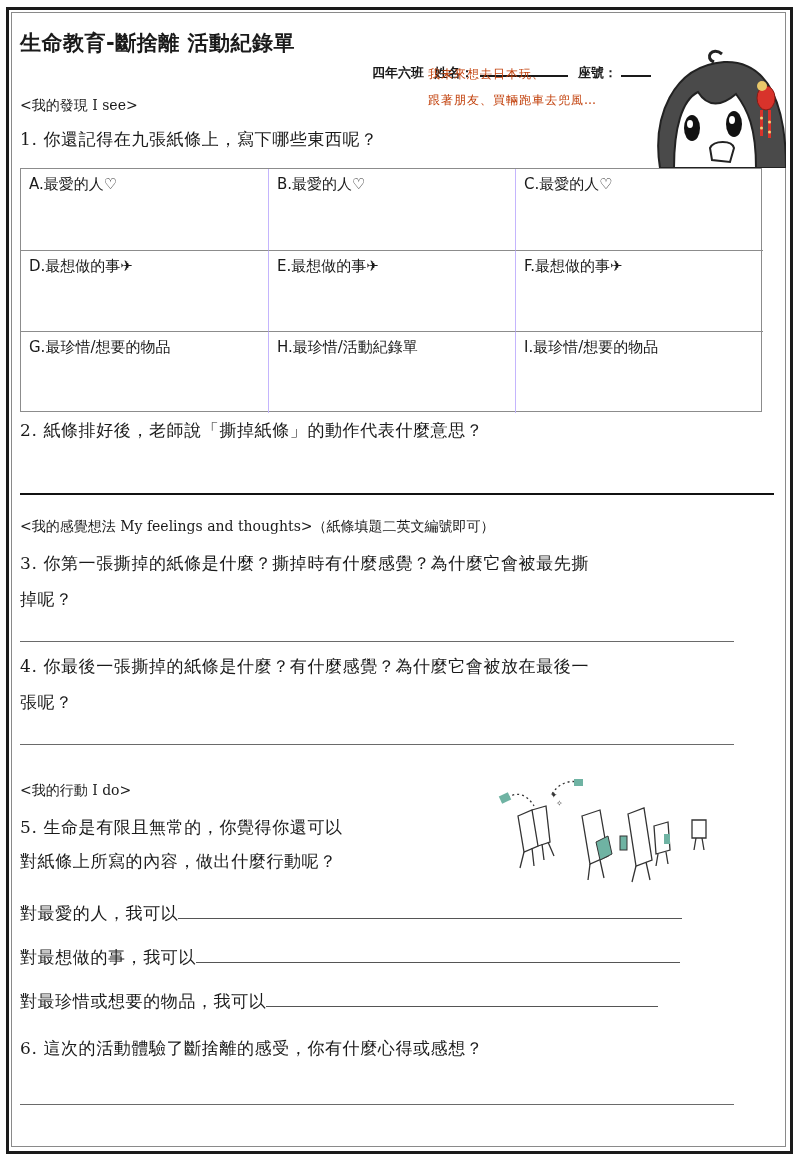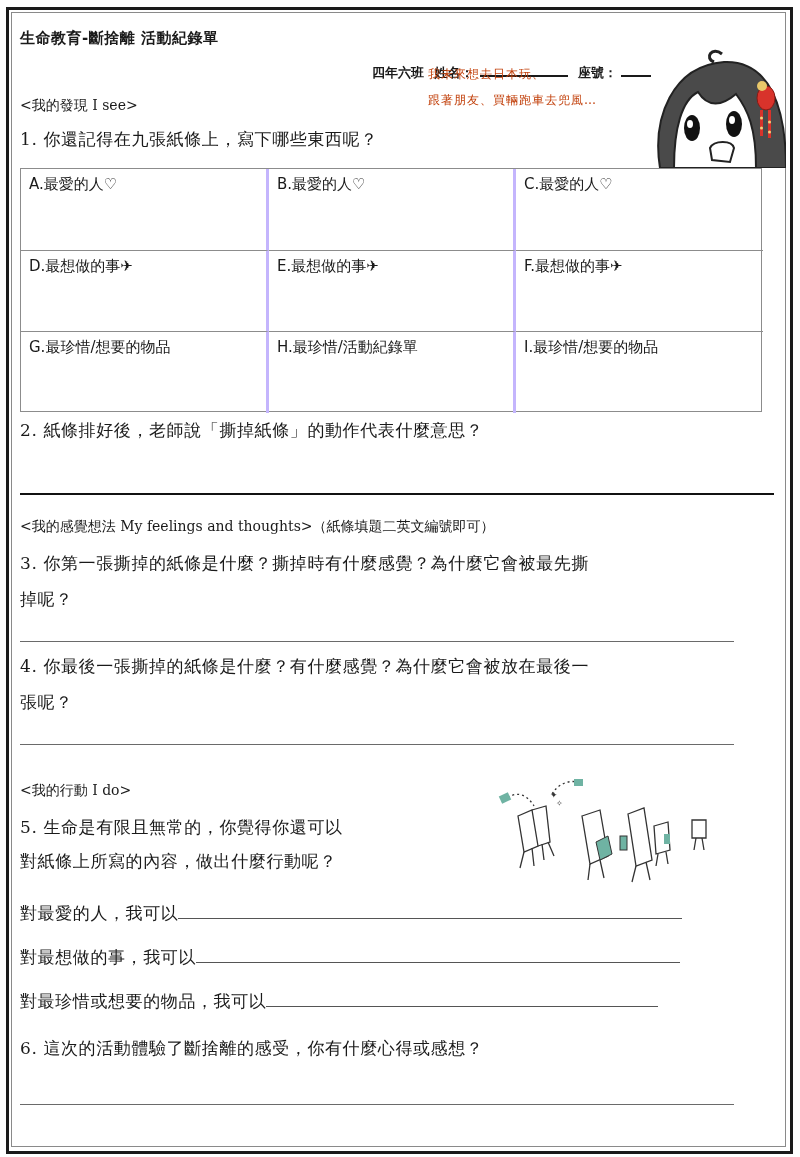--- a/index.html
+++ b/index.html
@@ -4,35 +4,35 @@
 <style>
   html, body { margin:0; padding:0; background:#ffffff; }
   body { width:800px; height:1157px; position:relative; overflow:hidden;
          font-family:"DejaVu Serif","Liberation Serif",serif; color:#1a1a1a; }
   .frame-outer { position:absolute; left:6px; top:7px; width:781px; height:1141px;
                  border:3px solid #1a1a1a; box-sizing:content-box; }
   .frame-inner { position:absolute; left:11px; top:12px; width:773px; height:1133px;
                  border:1px solid #8a8a8a; box-sizing:content-box; }
   .abs { position:absolute; white-space:nowrap; }
 
-  .title { left:20px; top:29px; font-size:15px; font-weight:bold; letter-spacing:0.5px;
+  .title { left:20px; top:29px; font-size:21px; font-weight:bold; letter-spacing:0.5px;
            font-family:"DejaVu Sans","Liberation Sans",sans-serif; }
   .classinfo { left:372px; top:27px; font-size:13px; font-weight:bold;
                font-family:"DejaVu Sans","Liberation Sans",sans-serif;margin-top:34px; }
   .blank-name { display:inline-block; width:88px; border-bottom:2px solid #1a1a1a; height:14px; vertical-align:baseline; margin:0 6px; }
   .blank-seat { display:inline-block; width:30px; border-bottom:2px solid #1a1a1a; height:14px; vertical-align:baseline; margin-left:4px; }
   .bubble { left:428px; font-size:12px; color:#c2410c; letter-spacing:1px; }
 
   .section { font-size:14px; left:20px; }
   .q { font-size:17px; left:20px; letter-spacing:0.6px; }
 
   .grid { position:absolute; left:20px; top:168px; width:742px; height:244px;
           display:grid; grid-template-columns:248px 247px 247px; grid-template-rows:82px 81px 81px;
           border:1px solid #8c8c8c; box-sizing:border-box; }
-  .cell { border-right:3px solid #c4b5fd; border-bottom:1px solid #8c8c8c; padding:6px 0 0 8px;
+  .cell { border-right:1px solid #c4b5fd; border-bottom:1px solid #8c8c8c; padding:6px 0 0 8px;
           font-size:15px; font-family:"DejaVu Sans","Liberation Sans",sans-serif; box-sizing:border-box; }
   .cell.lastcol { border-right:none; }
   .cell.lastrow { border-bottom:none; }
 
   .rule-thick { position:absolute; left:20px; width:754px; top:493px; height:2px; background:#111; }
   .rule { position:absolute; left:20px; height:1px; background:#6a6a6a; }
 
   .fill-line { display:inline-block; border-bottom:1px solid #555; height:16px; vertical-align:baseline; }
 
   

